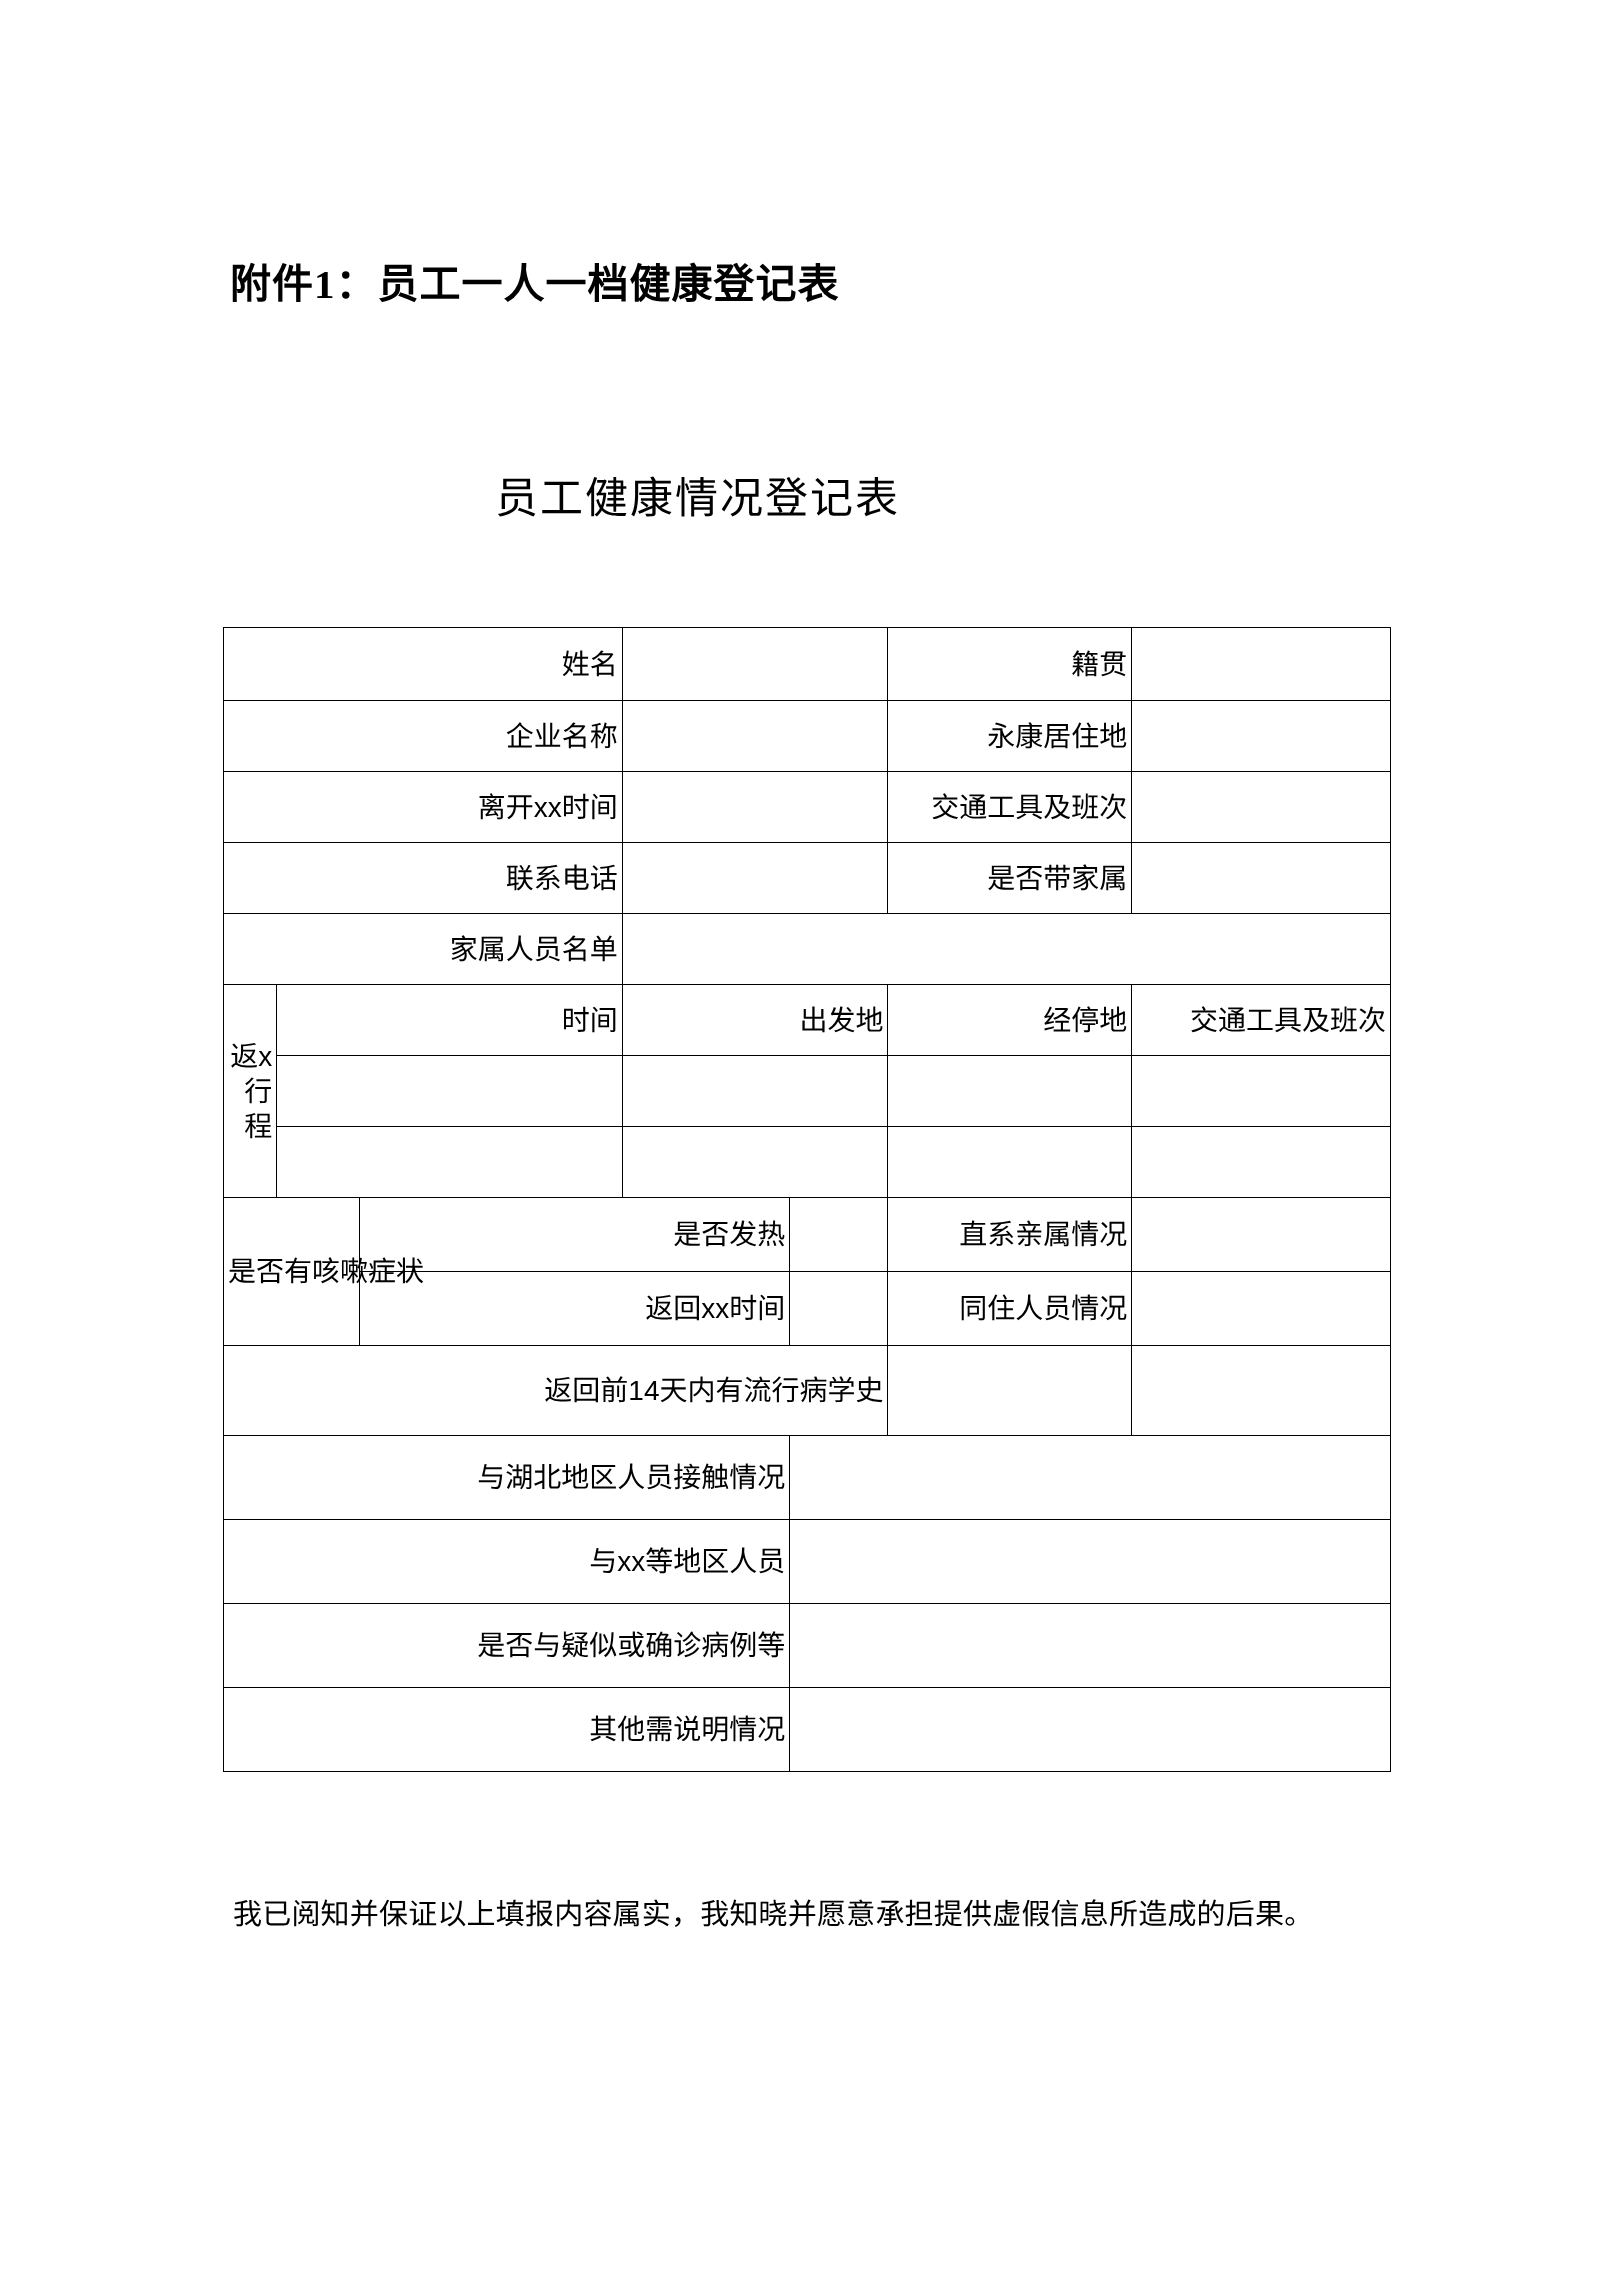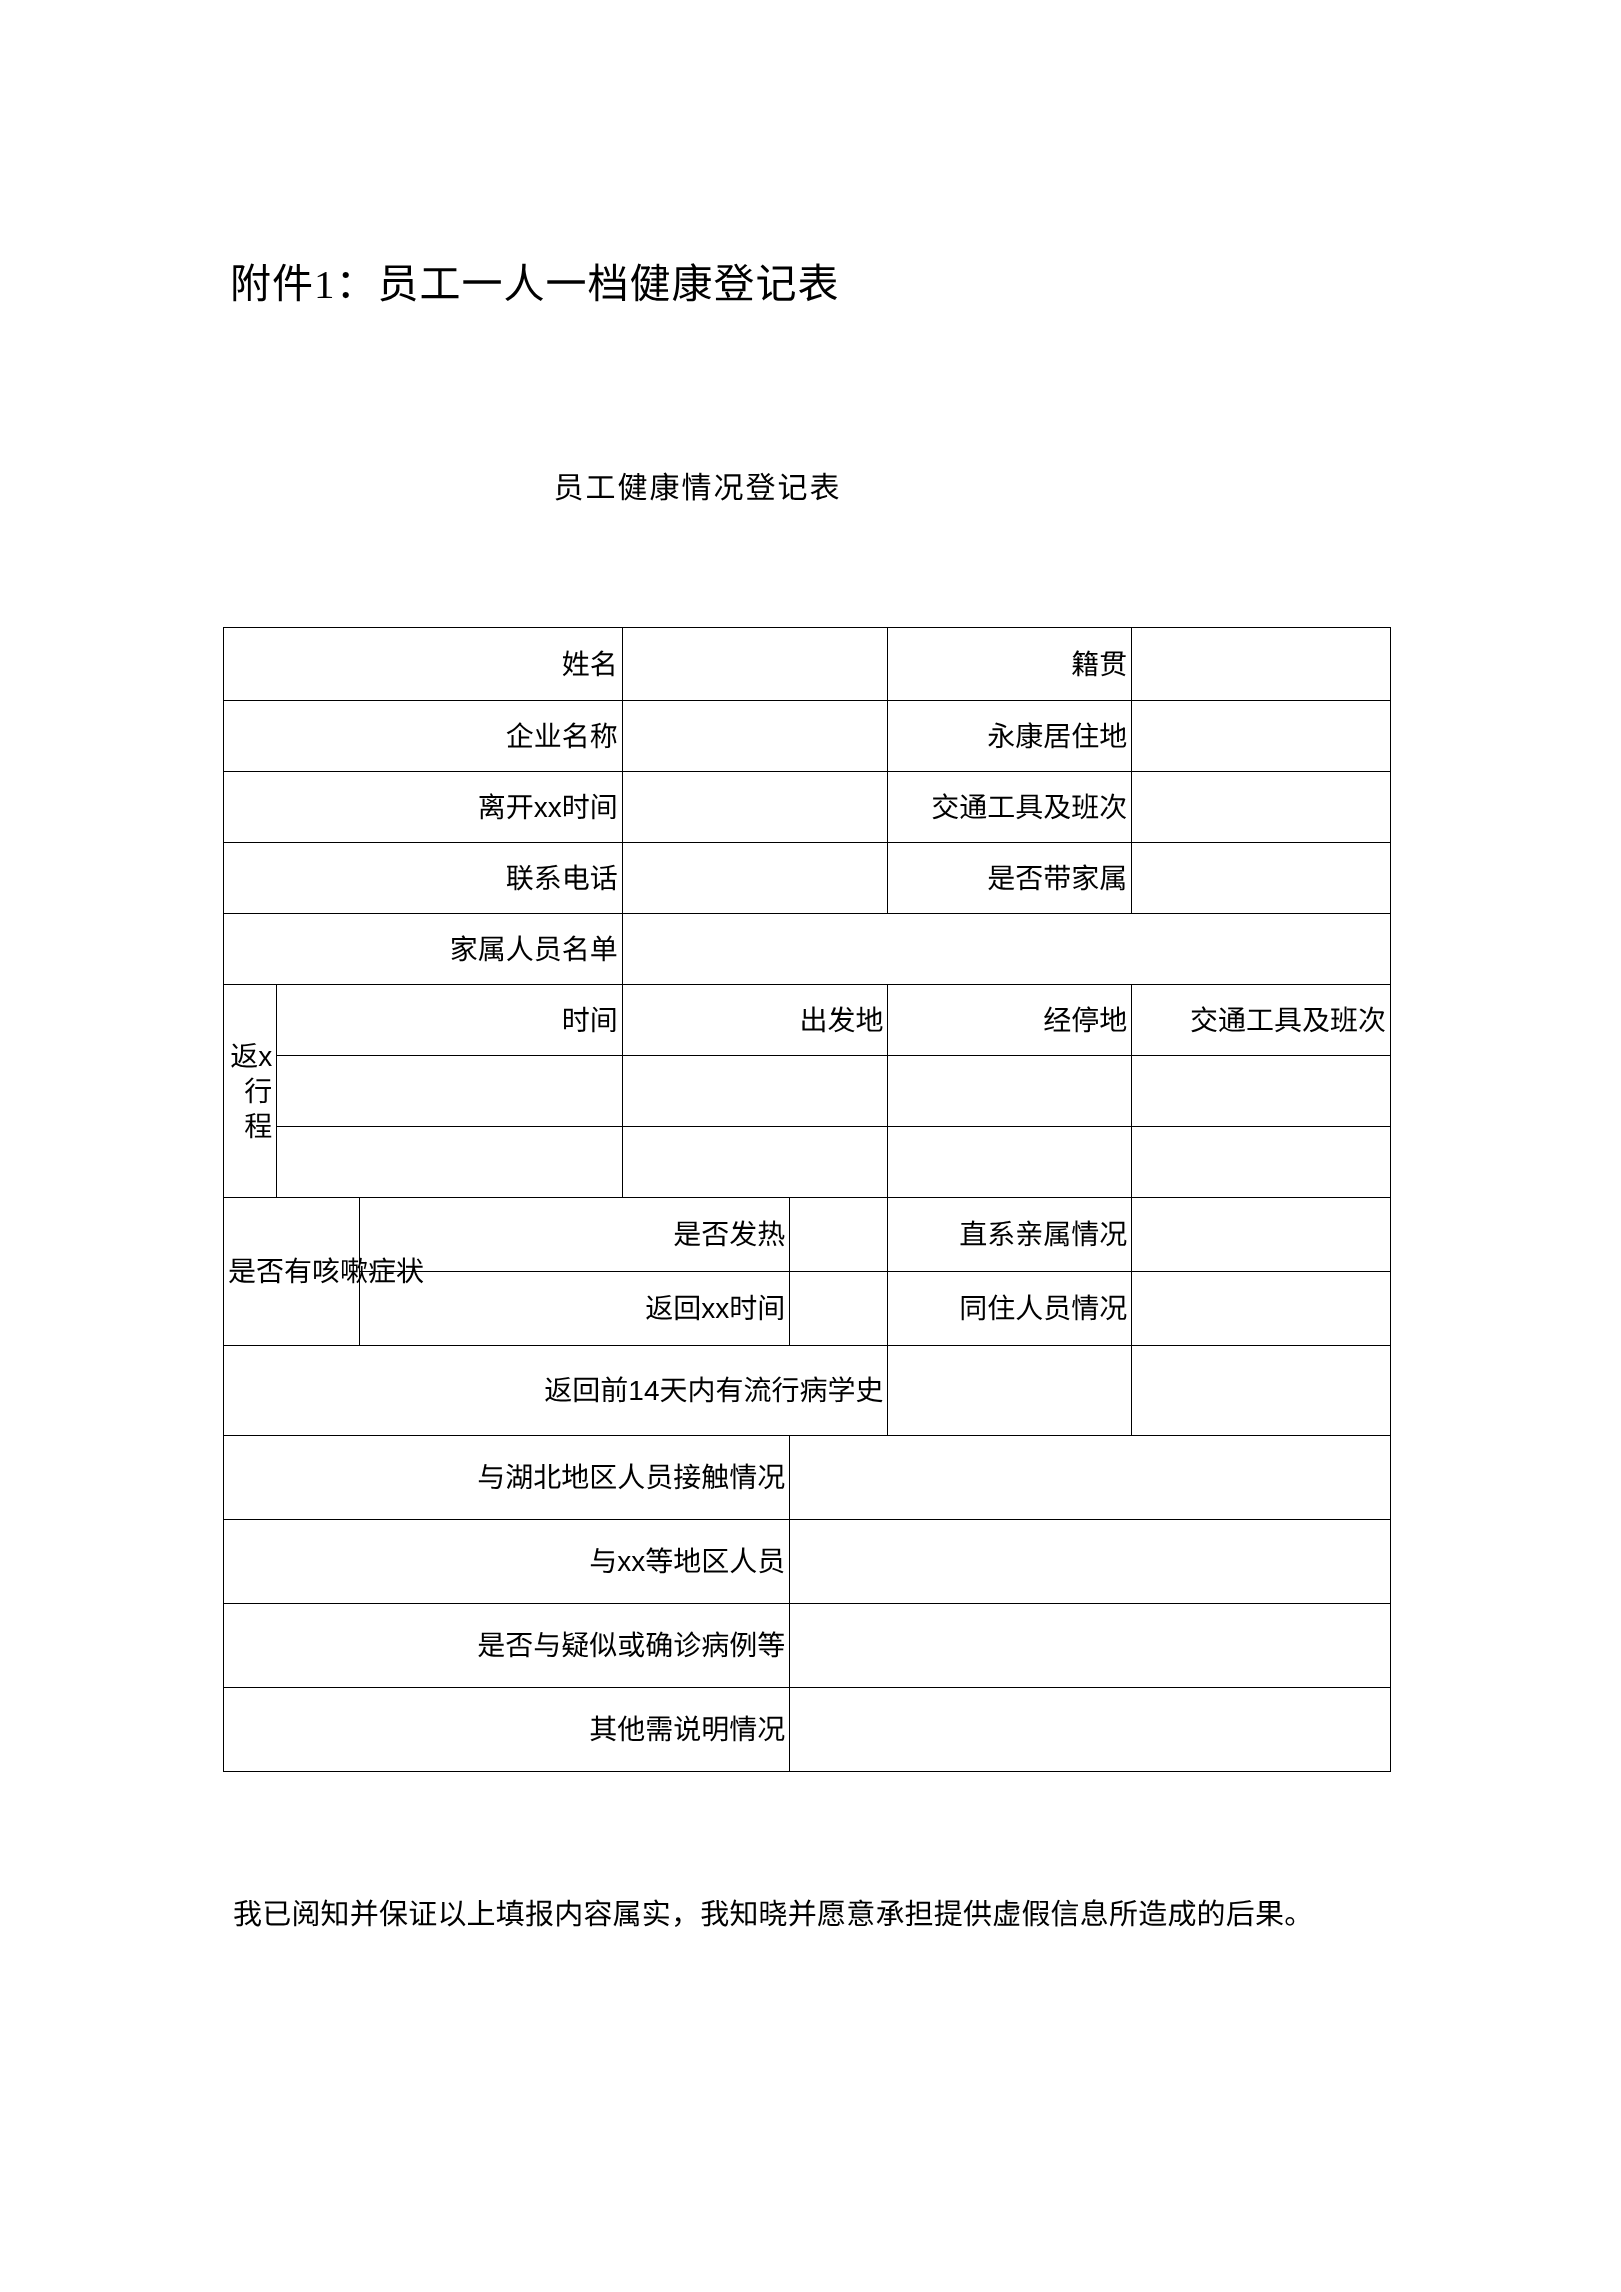--- a/index.html
+++ b/index.html
@@ -25,34 +25,34 @@
     background: #ffffff;
   }
 
   
   .attach-title {
     position: absolute;
     left: 230px;
     top: 250px;
     font-family: "Liberation Serif", "DejaVu Serif", serif;
     font-size: 41px;
-    font-weight: normal;
+    font-weight: bold;
     letter-spacing: 1px;
     white-space: nowrap;
     text-align: right;
   }
 
   
   .form-title {
     position: absolute;
     left: 0;
     top: 463px;
     width: 1395px;
     text-align: center;
-    font-size: 30px;
+    font-size: 43px;
     font-weight: normal;
     letter-spacing: 2px;
   }
 
   
   .subtitle {
     position: absolute;
     left: 233px;
     top: 557px;
     font-size: 29px;

